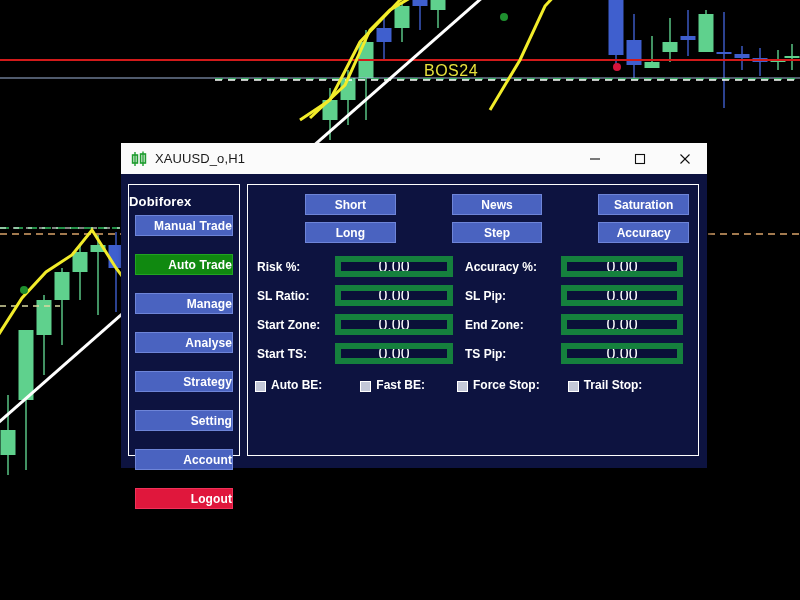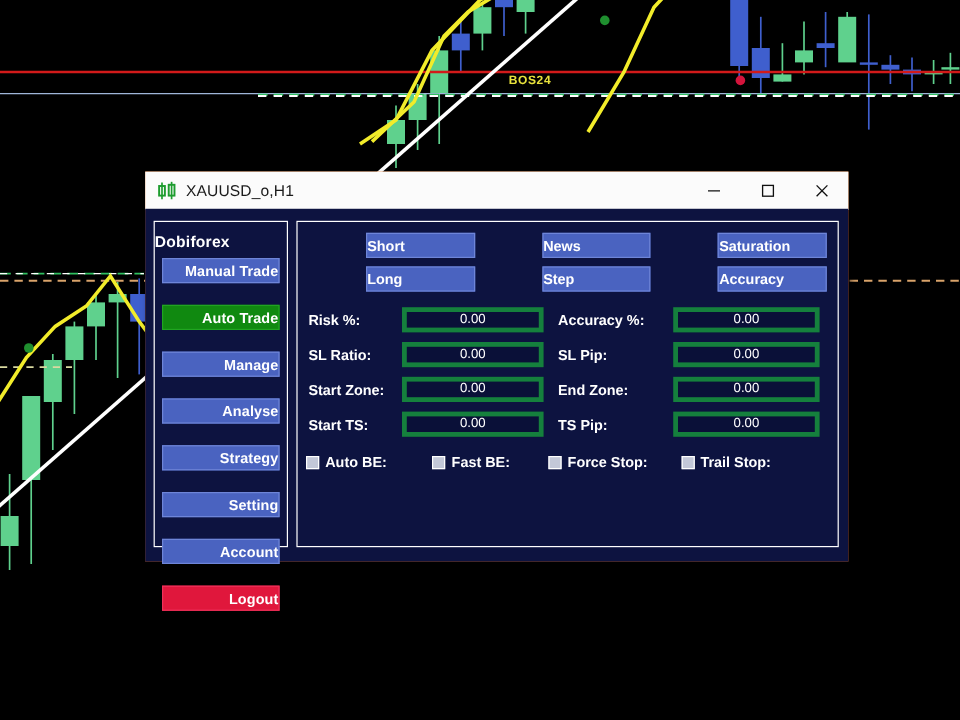--- a/index.html
+++ b/index.html
@@ -21,34 +21,34 @@
     left: 0; top: 0;
     width: 800px; height: 600px;
     background: #000000;
   }
   #chart-svg { position: absolute; left:0; top:0; }
 
   .bos-label {
     position: absolute;
     color: #e8e23c;
     font-family: "Liberation Sans", sans-serif;
-    font-size: 10px;
-    font-weight: bold;
+    font-size: 16px;
+    font-weight: normal;
     letter-spacing: 0.5px;
     white-space: nowrap;
   }
 
   
   #ea-dialog {
     position: absolute;
     left: 121px;
     top: 143px;
     width: 586px;
     height: 325px;
-    background: #f97316;
+    background: #fef9c3;
     box-shadow: 2px 3px 5px rgba(0,0,0,0.55);
   }
 
   #titlebar {
     height: 31px;
     background: #fbfbfb;
     display: flex;
     align-items: center;
     border-bottom: 1px solid #d8d8d8;
     position: relative;
@@ -145,21 +145,21 @@
 
   .top-btn-grid {
     display: grid;
     grid-template-columns: 1fr 1fr 1fr;
     gap: 7px 8px;
     padding: 9px 9px 0 9px;
   }
   .top-btn {
     height: 21px;
     line-height: 21px;
-    text-align: left;
+    text-align: center;
     font-size: 12px;
     font-weight: bold;
     color: #ffffff;
     background: #4a63c0;
     border: 1px solid #6e85d8;
     box-sizing: border-box;
     cursor: default;
     margin-left: 48px;
   }
 
@@ -175,40 +175,40 @@
     font-size: 12px;
     font-weight: bold;
     color: #ffffff;
     white-space: nowrap;
   }
   .f-label.r { padding-left: 8px; }
   .f-input {
     height: 21px;
     line-height: 21px;
     background: #0a1038;
-    border: 4px solid #15803d;
-    color: #ffffff;
-    font-size: 11px;
+    border: 6px solid #15803d;
+    color: #ffffff;
+    font-size: 16px;
     text-align: center;
     font-family: "Liberation Sans", sans-serif;
     box-sizing: border-box;
     width: 118px;
     padding: 0;
     outline: none;
   }
   .f-input.wide { width: 122px; }
 
   .checks-row {
     display: flex;
     align-items: center;
     padding: 14px 0 0 7px;
   }
   .chk-item {
     display: flex;
-    align-items: center;
+    align-items: flex-end;
     cursor: default;
   }
   .chk-box {
     width: 11px;
     height: 11px;
     background: #c3c8d8;
     border: 1px solid #ffffff;
     box-sizing: border-box;
     margin-right: 5px;
     flex: 0 0 auto;

